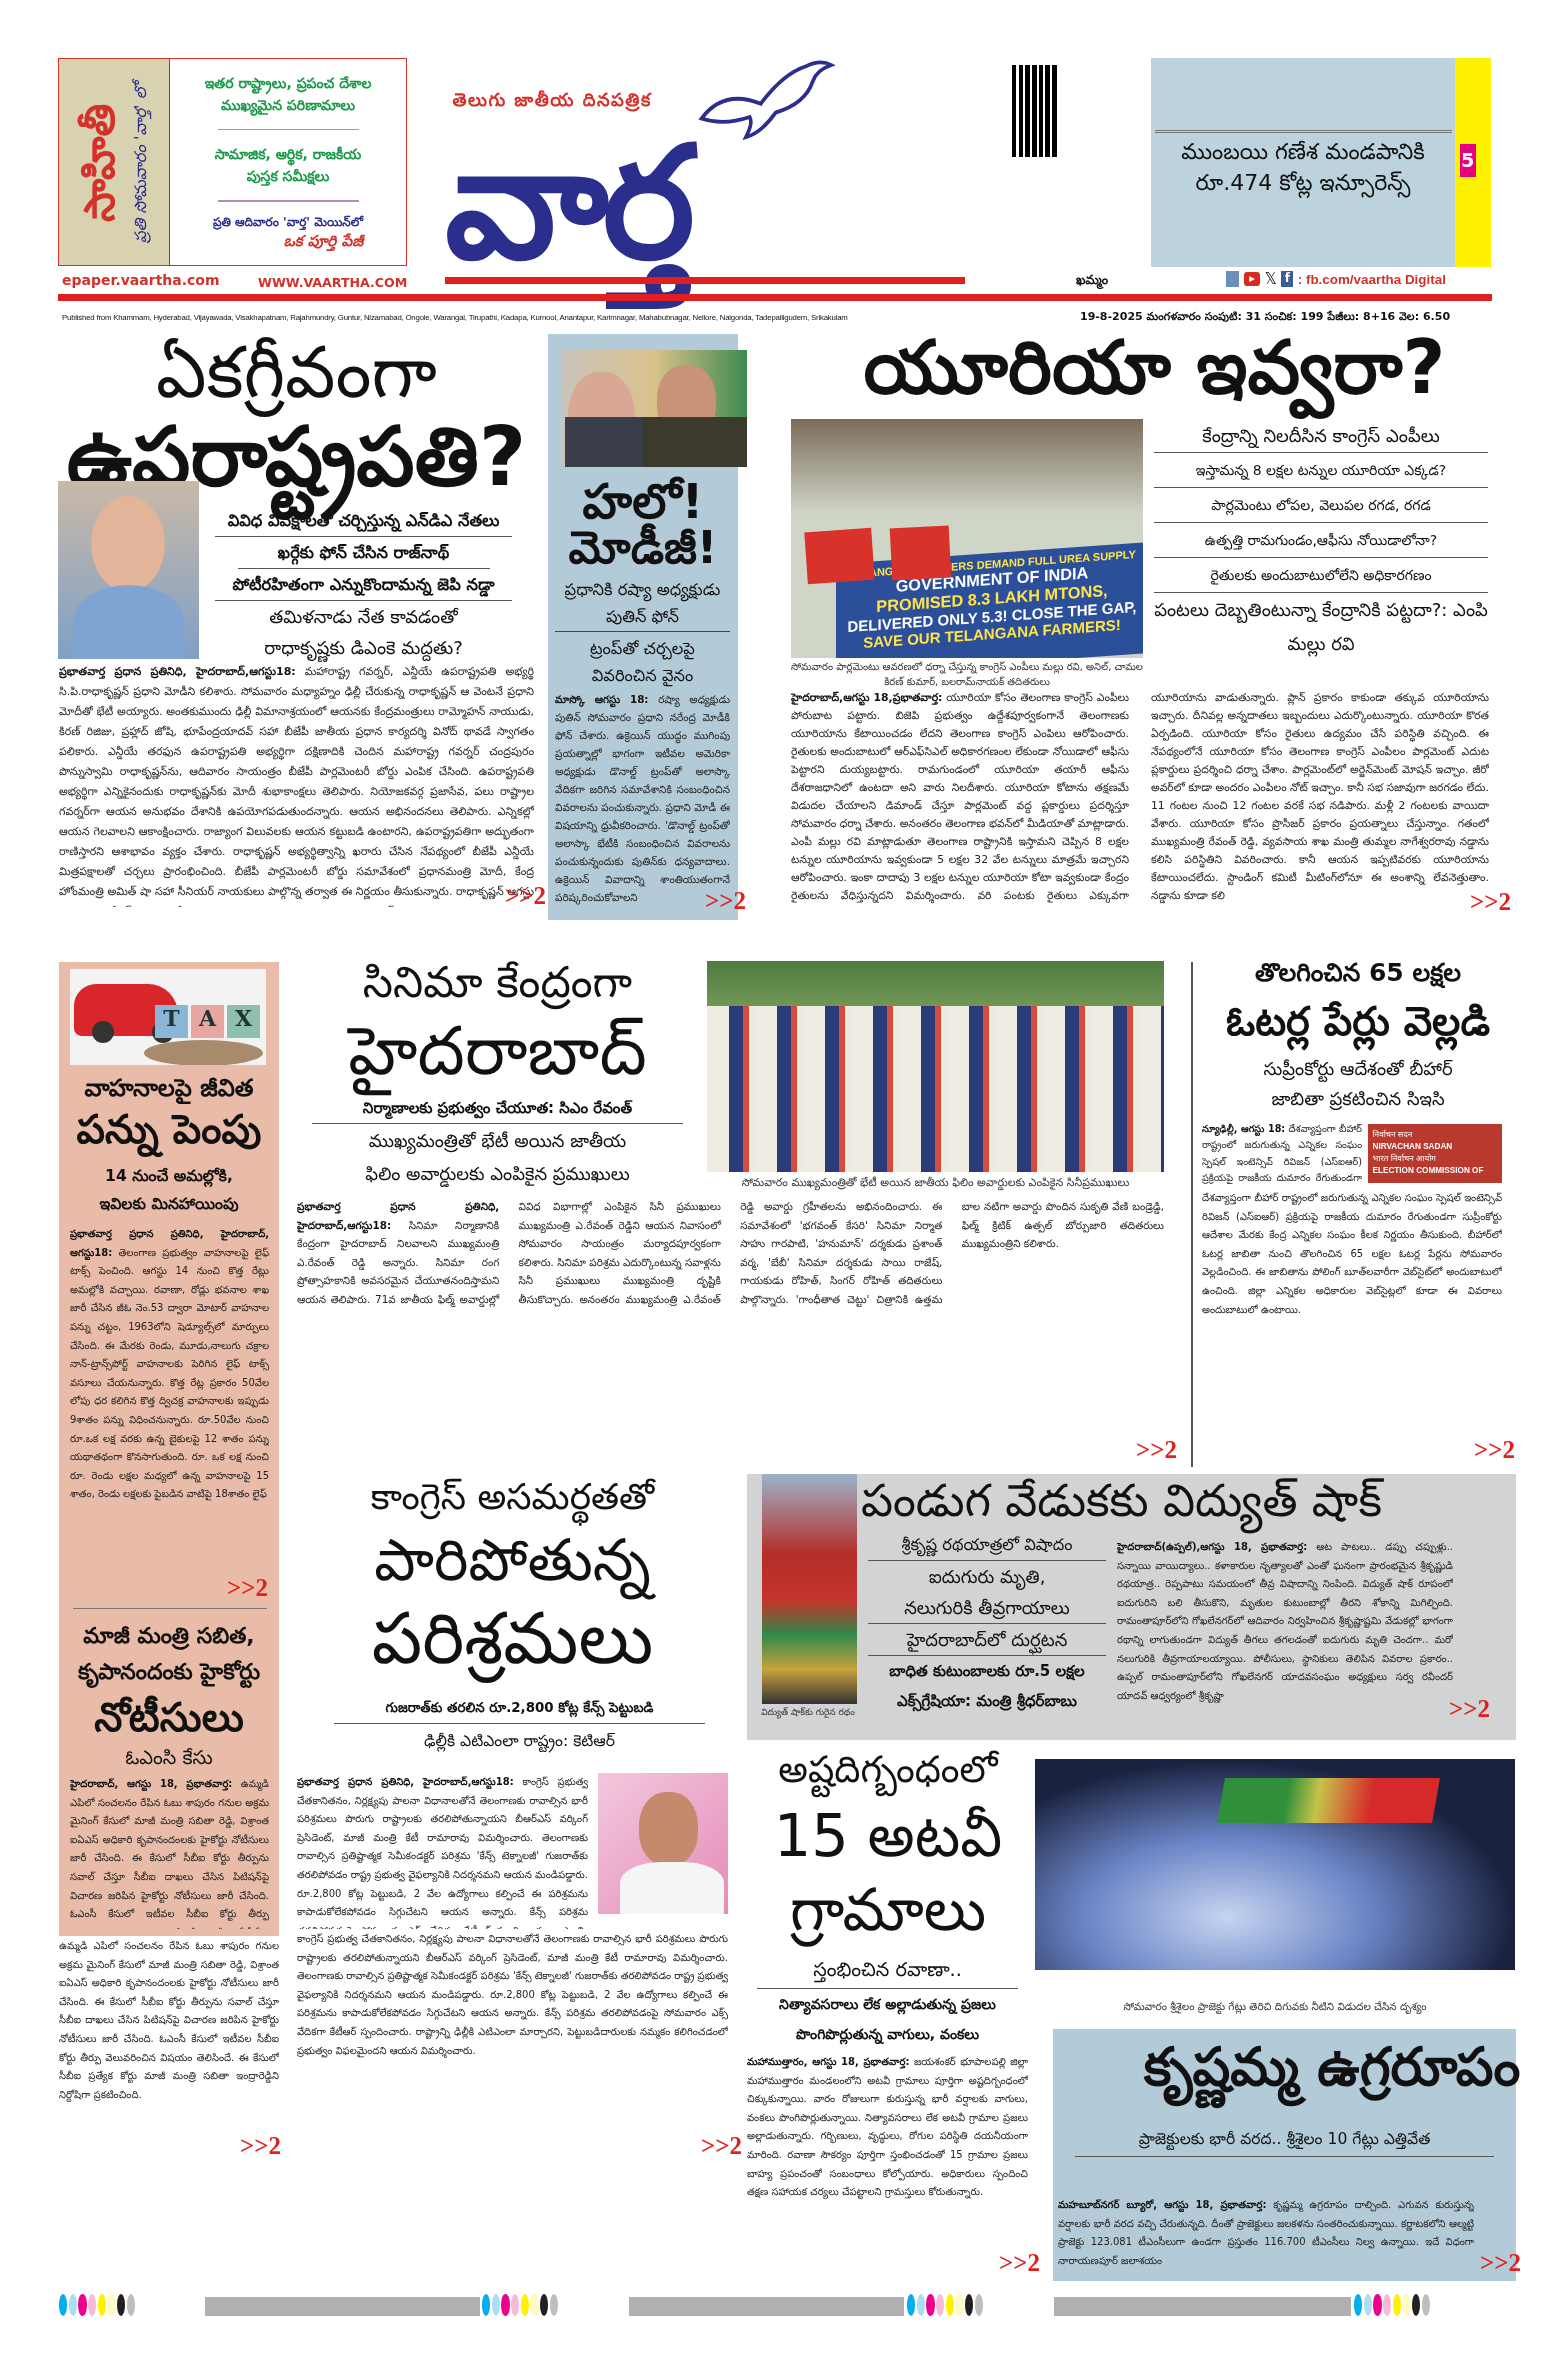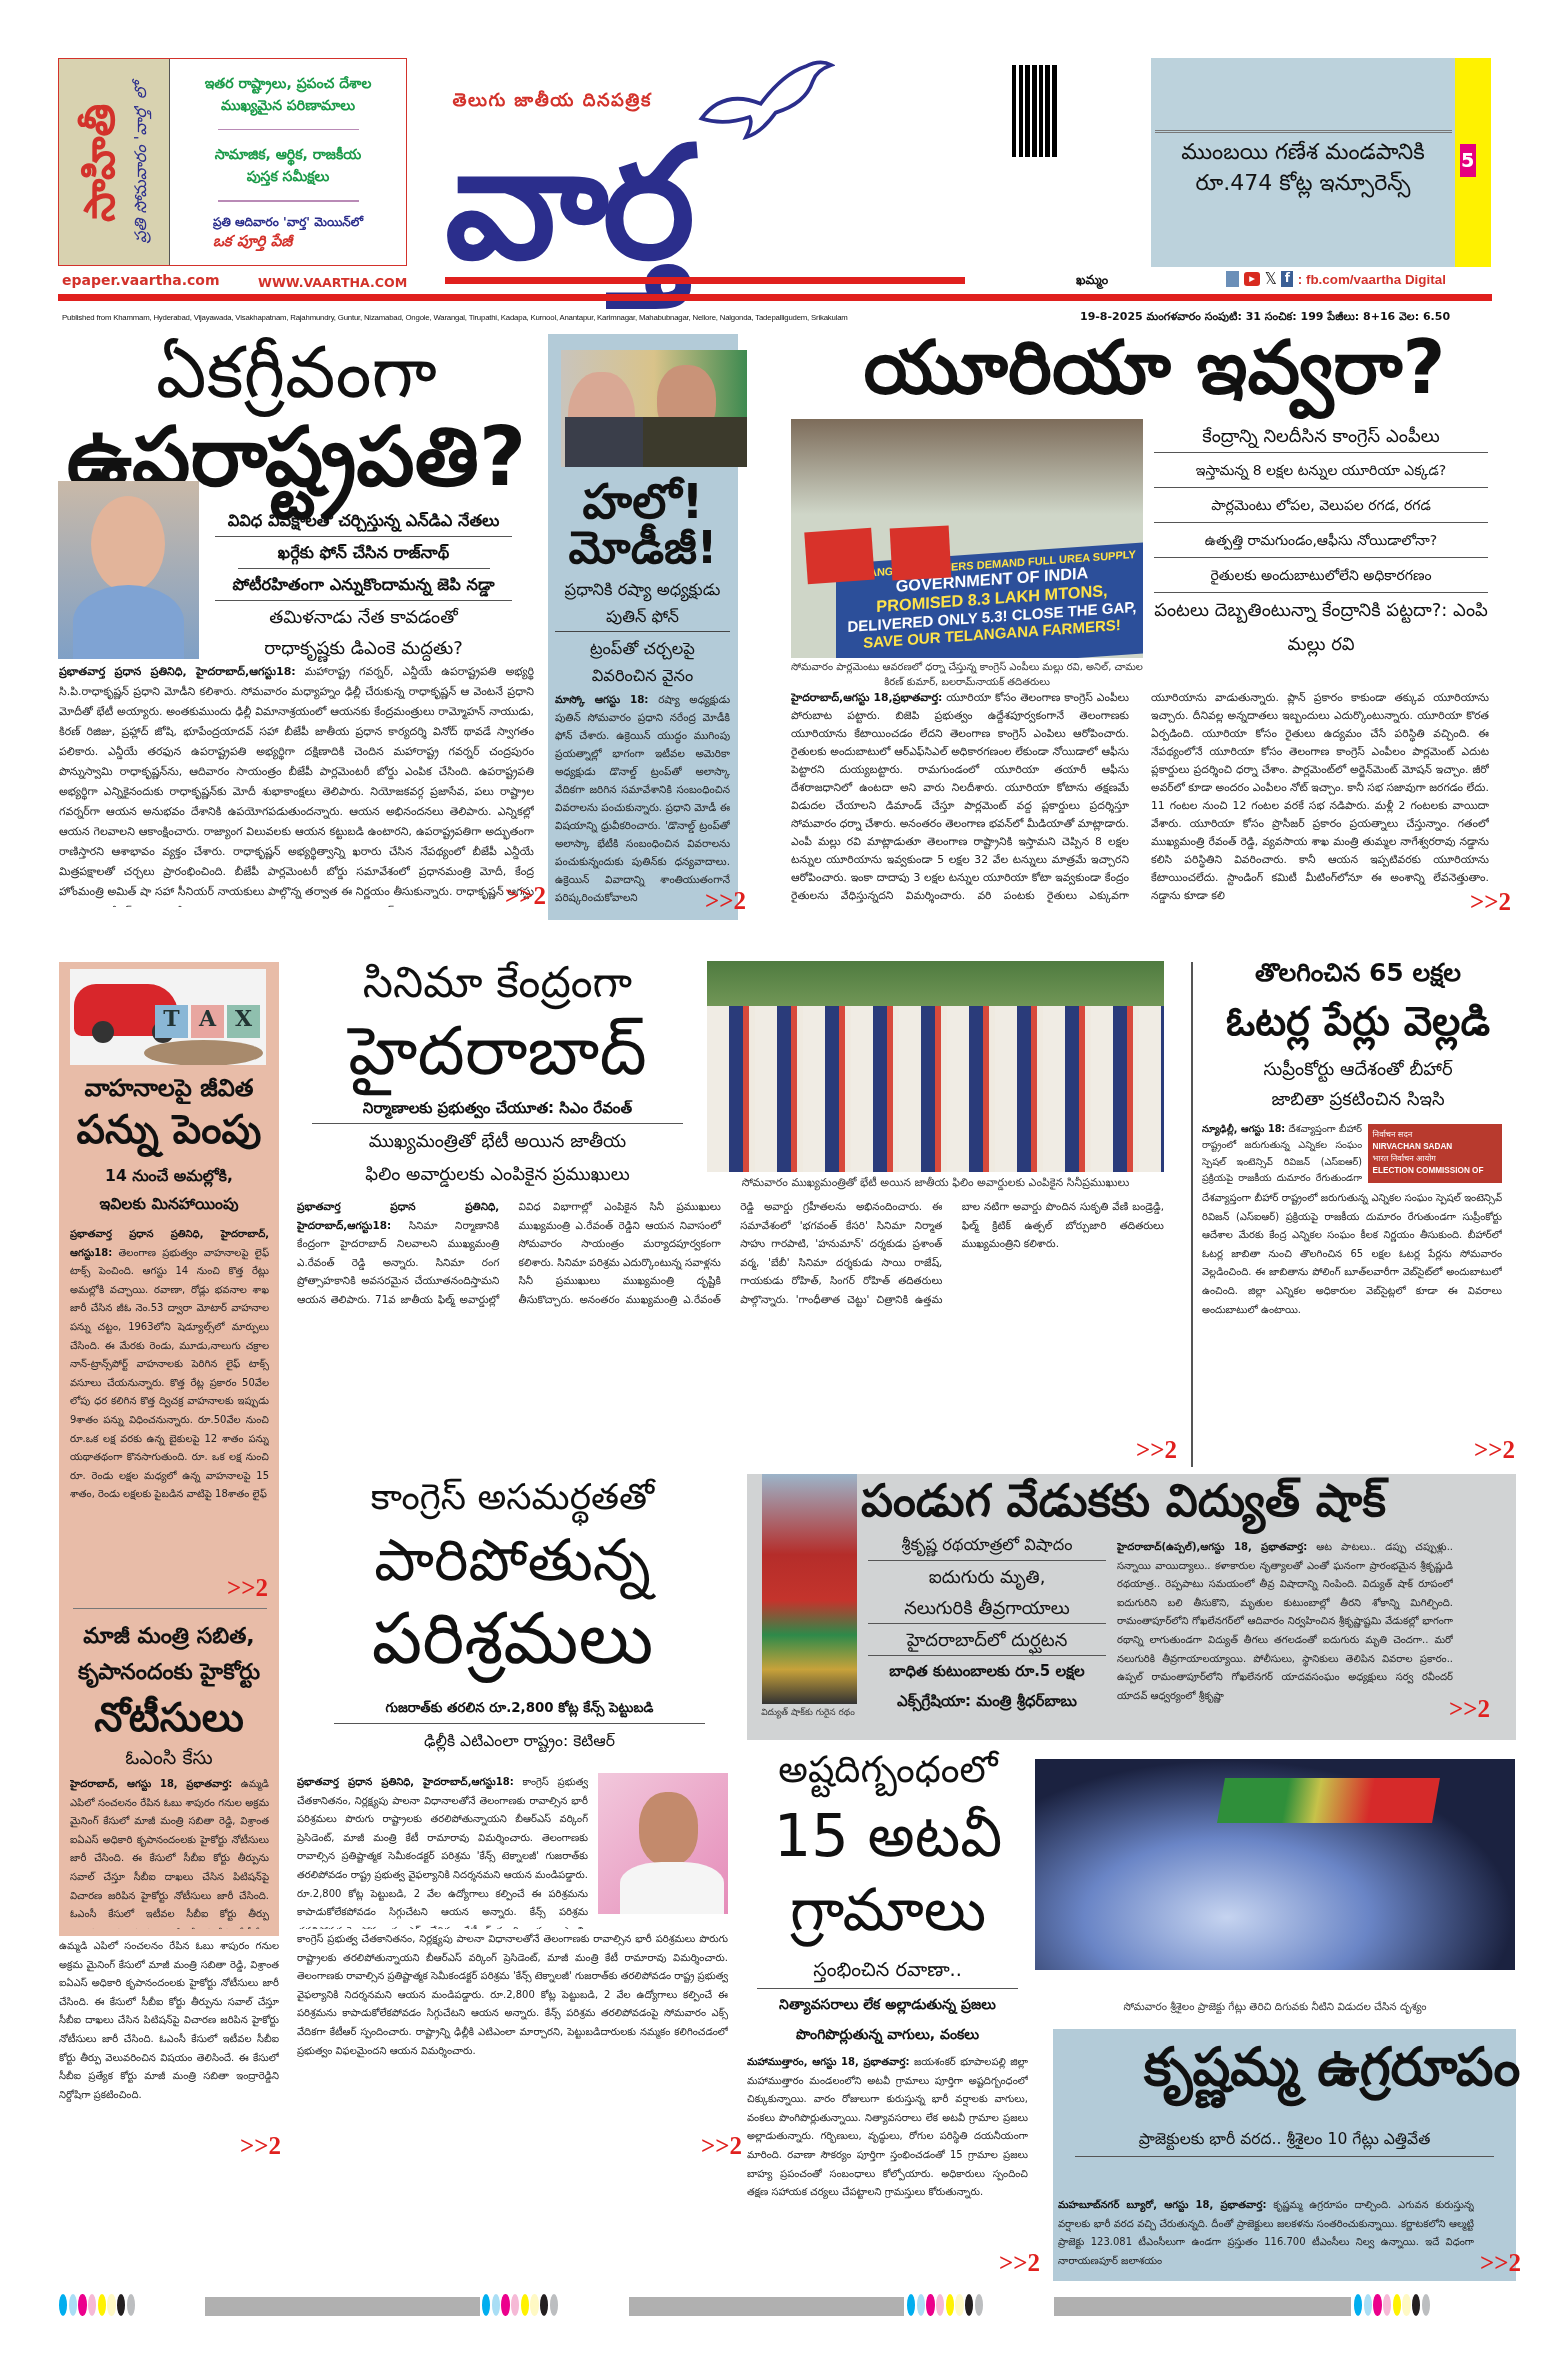--- a/index.html
+++ b/index.html
@@ -55,21 +55,21 @@
     <div class="g">
         <div>ఇతర రాష్ట్రాలు, ప్రపంచ దేశాల</div>
         <div>ముఖ్యమైన పరిణామాలు</div>
       </div>
     <div class="sep"></div>
     <div class="g">
         <div>సామాజిక, ఆర్థిక, రాజకీయ</div>
         <div>పుస్తక సమీక్షలు</div>
       </div>
     <div class="sep"></div>
-    <div style="text-align:left">
+    <div style="text-align:right">
       <div class="b">ప్రతి ఆదివారం 'వార్త' మెయిన్‌లో</div>
       <div class="r">ఒక పూర్తి పేజీ</div>
     </div>
   </div>
 </div>
 <div class="abs" style="left:62px;top:272px;font-size:14px;color:#d3322b;font-weight:bold">epaper.vaartha.com</div>
 <div class="abs" style="left:258px;top:275px;font-size:12.6px;color:#d3322b;font-weight:bold">WWW.VAARTHA.COM</div>
 
 <div id="logo" class="abs">
   <div class="tag">తెలుగు జాతీయ దినపత్రిక</div>
@@ -232,21 +232,21 @@
 </div>
 <div class="abs body-text" style="left:297px;top:1773px;width:291px;height:156px;font-size:10px;line-height:18.6px"><b>ప్రభాతవార్త ప్రధాన ప్రతినిధి, హైదరాబాద్,ఆగస్టు18:</b> <span>కాంగ్రెస్ ప్రభుత్వ చేతకానితనం, నిర్లక్ష్యపు పాలనా విధానాలతోనే తెలంగాణకు రావాల్సిన భారీ పరిశ్రమలు పొరుగు రాష్ట్రాలకు తరలిపోతున్నాయని బీఆర్ఎస్ వర్కింగ్ ప్రెసిడెంట్, మాజీ మంత్రి కేటీ రామారావు విమర్శించారు. తెలంగాణకు రావాల్సిన ప్రతిష్టాత్మక సెమీకండక్టర్ పరిశ్రమ 'కేన్స్ టెక్నాలజీ' గుజరాత్‌కు తరలిపోవడం రాష్ట్ర ప్రభుత్వ వైఫల్యానికి నిదర్శనమని ఆయన మండిపడ్డారు. రూ.2,800 కోట్ల పెట్టుబడి, 2 వేల ఉద్యోగాలు కల్పించే ఈ పరిశ్రమను కాపాడుకోలేకపోవడం సిగ్గుచేటని ఆయన అన్నారు. కేన్స్ పరిశ్రమ తరలిపోవడంపై సోమవారం ఎక్స్ వేదికగా కేటీఆర్ స్పందించారు. రాష్ట్రాన్ని ఢిల్లీకి ఎటిఎంలా మార్చారని, పెట్టుబడిదారులకు నమ్మకం కలిగించడంలో ప్రభుత్వం విఫలమైందని ఆయన విమర్శించారు.</span></div>
 <div class="abs body-text" style="left:297px;top:1930px;width:431px;height:230px;font-size:10px;line-height:18.6px"><span>కాంగ్రెస్ ప్రభుత్వ చేతకానితనం, నిర్లక్ష్యపు పాలనా విధానాలతోనే తెలంగాణకు రావాల్సిన భారీ పరిశ్రమలు పొరుగు రాష్ట్రాలకు తరలిపోతున్నాయని బీఆర్ఎస్ వర్కింగ్ ప్రెసిడెంట్, మాజీ మంత్రి కేటీ రామారావు విమర్శించారు. తెలంగాణకు రావాల్సిన ప్రతిష్టాత్మక సెమీకండక్టర్ పరిశ్రమ 'కేన్స్ టెక్నాలజీ' గుజరాత్‌కు తరలిపోవడం రాష్ట్ర ప్రభుత్వ వైఫల్యానికి నిదర్శనమని ఆయన మండిపడ్డారు. రూ.2,800 కోట్ల పెట్టుబడి, 2 వేల ఉద్యోగాలు కల్పించే ఈ పరిశ్రమను కాపాడుకోలేకపోవడం సిగ్గుచేటని ఆయన అన్నారు. కేన్స్ పరిశ్రమ తరలిపోవడంపై సోమవారం ఎక్స్ వేదికగా కేటీఆర్ స్పందించారు. రాష్ట్రాన్ని ఢిల్లీకి ఎటిఎంలా మార్చారని, పెట్టుబడిదారులకు నమ్మకం కలిగించడంలో ప్రభుత్వం విఫలమైందని ఆయన విమర్శించారు.</span></div>
 <div class="abs body-text" style="left:59px;top:1937px;width:220px;height:223px;font-size:10px;line-height:18.6px"><span>ఉమ్మడి ఎపిలో సంచలనం రేపిన ఓబు శాపురం గనుల అక్రమ మైనింగ్ కేసులో మాజీ మంత్రి సబితా రెడ్డి, విశ్రాంత ఐఏఎస్ అధికారి కృపానందంలకు హైకోర్టు నోటీసులు జారీ చేసింది. ఈ కేసులో సీబీఐ కోర్టు తీర్పును సవాల్ చేస్తూ సీబీఐ దాఖలు చేసిన పిటిషన్‌పై విచారణ జరిపిన హైకోర్టు నోటీసులు జారీ చేసింది. ఓఎంసీ కేసులో ఇటీవల సీబీఐ కోర్టు తీర్పు వెలువరించిన విషయం తెలిసిందే. ఈ కేసులో సీబీఐ ప్రత్యేక కోర్టు మాజీ మంత్రి సబితా ఇంద్రారెడ్డిని నిర్దోషిగా ప్రకటించింది.</span></div>
 <div class="abs more" style="left:240px;top:2132px">&gt;&gt;2</div>
 <div class="abs more" style="left:701px;top:2132px">&gt;&gt;2</div>
 
 <div class="abs greybox" style="left:747px;top:1474px;width:769px;height:266px"></div>
 <div class="abs photo" style="left:762px;top:1474px;width:95px;height:230px;background:linear-gradient(#9cb4c9,#b52d2a 35%,#c4342c 55%,#2e8a4a 70%,#c8a23a 85%,#333)"></div>
 <div class="abs caption" style="left:750px;top:1707px;width:116px;font-size:9px">విద్యుత్ షాక్‌కు గురైన రథం</div>
-<div class="abs headline" style="left:861px;top:1476px;width:638px;font-size:45px;font-weight:bold;text-align:left">పండుగ వేడుకకు విద్యుత్ షాక్</div>
+<div class="abs headline" style="left:861px;top:1476px;width:638px;font-size:45px;font-weight:normal;text-align:left">పండుగ వేడుకకు విద్యుత్ షాక్</div>
 <div class="abs" style="left:868px;top:1529px;width:238px">
   <div class="sub" style="font-size:16.3px;line-height:31px">శ్రీకృష్ణ రథయాత్రలో విషాదం</div>
   <div class="sub nob" style="font-size:18px;line-height:31px">ఐదుగురు మృతి,</div>
   <div class="sub" style="font-size:18px;line-height:31px">నలుగురికి తీవ్రగాయాలు</div>
   <div class="sub" style="font-size:18px;line-height:31px">హైదరాబాద్‌లో దుర్ఘటన</div>
   <div class="sub nob" style="font-size:15px;font-weight:bold;line-height:30px">బాధిత కుటుంబాలకు రూ.5 లక్షల</div>
   <div class="sub nob" style="font-size:15px;font-weight:bold;line-height:30px">ఎక్స్‌గ్రేషియా: మంత్రి శ్రీధర్‌బాబు</div>
 </div>
 <div class="abs body-text" style="left:1117px;top:1538px;width:336px;height:194px;font-size:10px;line-height:18.6px"><b>హైదరాబాద్(ఉప్పల్),ఆగస్టు 18, ప్రభాతవార్త:</b> <span>ఆట పాటలు.. డప్పు చప్పుళ్లు.. సన్నాయి వాయిద్యాలు.. కళాకారుల నృత్యాలతో ఎంతో ఘనంగా ప్రారంభమైన శ్రీకృష్ణుడి రథయాత్ర.. రెప్పపాటు సమయంలో తీవ్ర విషాదాన్ని నింపింది. విద్యుత్ షాక్ రూపంలో ఐదుగురిని బలి తీసుకొని, మృతుల కుటుంబాల్లో తీరని శోకాన్ని మిగిల్చింది. రామంతాపూర్‌లోని గోఖలేనగర్‌లో ఆదివారం నిర్వహించిన శ్రీకృష్ణాష్టమి వేడుకల్లో భాగంగా రథాన్ని లాగుతుండగా విద్యుత్ తీగలు తగలడంతో ఐదుగురు మృతి చెందగా.. మరో నలుగురికి తీవ్రగాయాలయ్యాయి. పోలీసులు, స్థానికులు తెలిపిన వివరాల ప్రకారం.. ఉప్పల్ రామంతాపూర్‌లోని గోఖలేనగర్ యాదవసంఘం అధ్యక్షులు సర్వ రవీందర్ యాదవ్ ఆధ్వర్యంలో శ్రీకృష్ణా</span></div>
 <div class="abs more" style="left:1449px;top:1695px">&gt;&gt;2</div>

